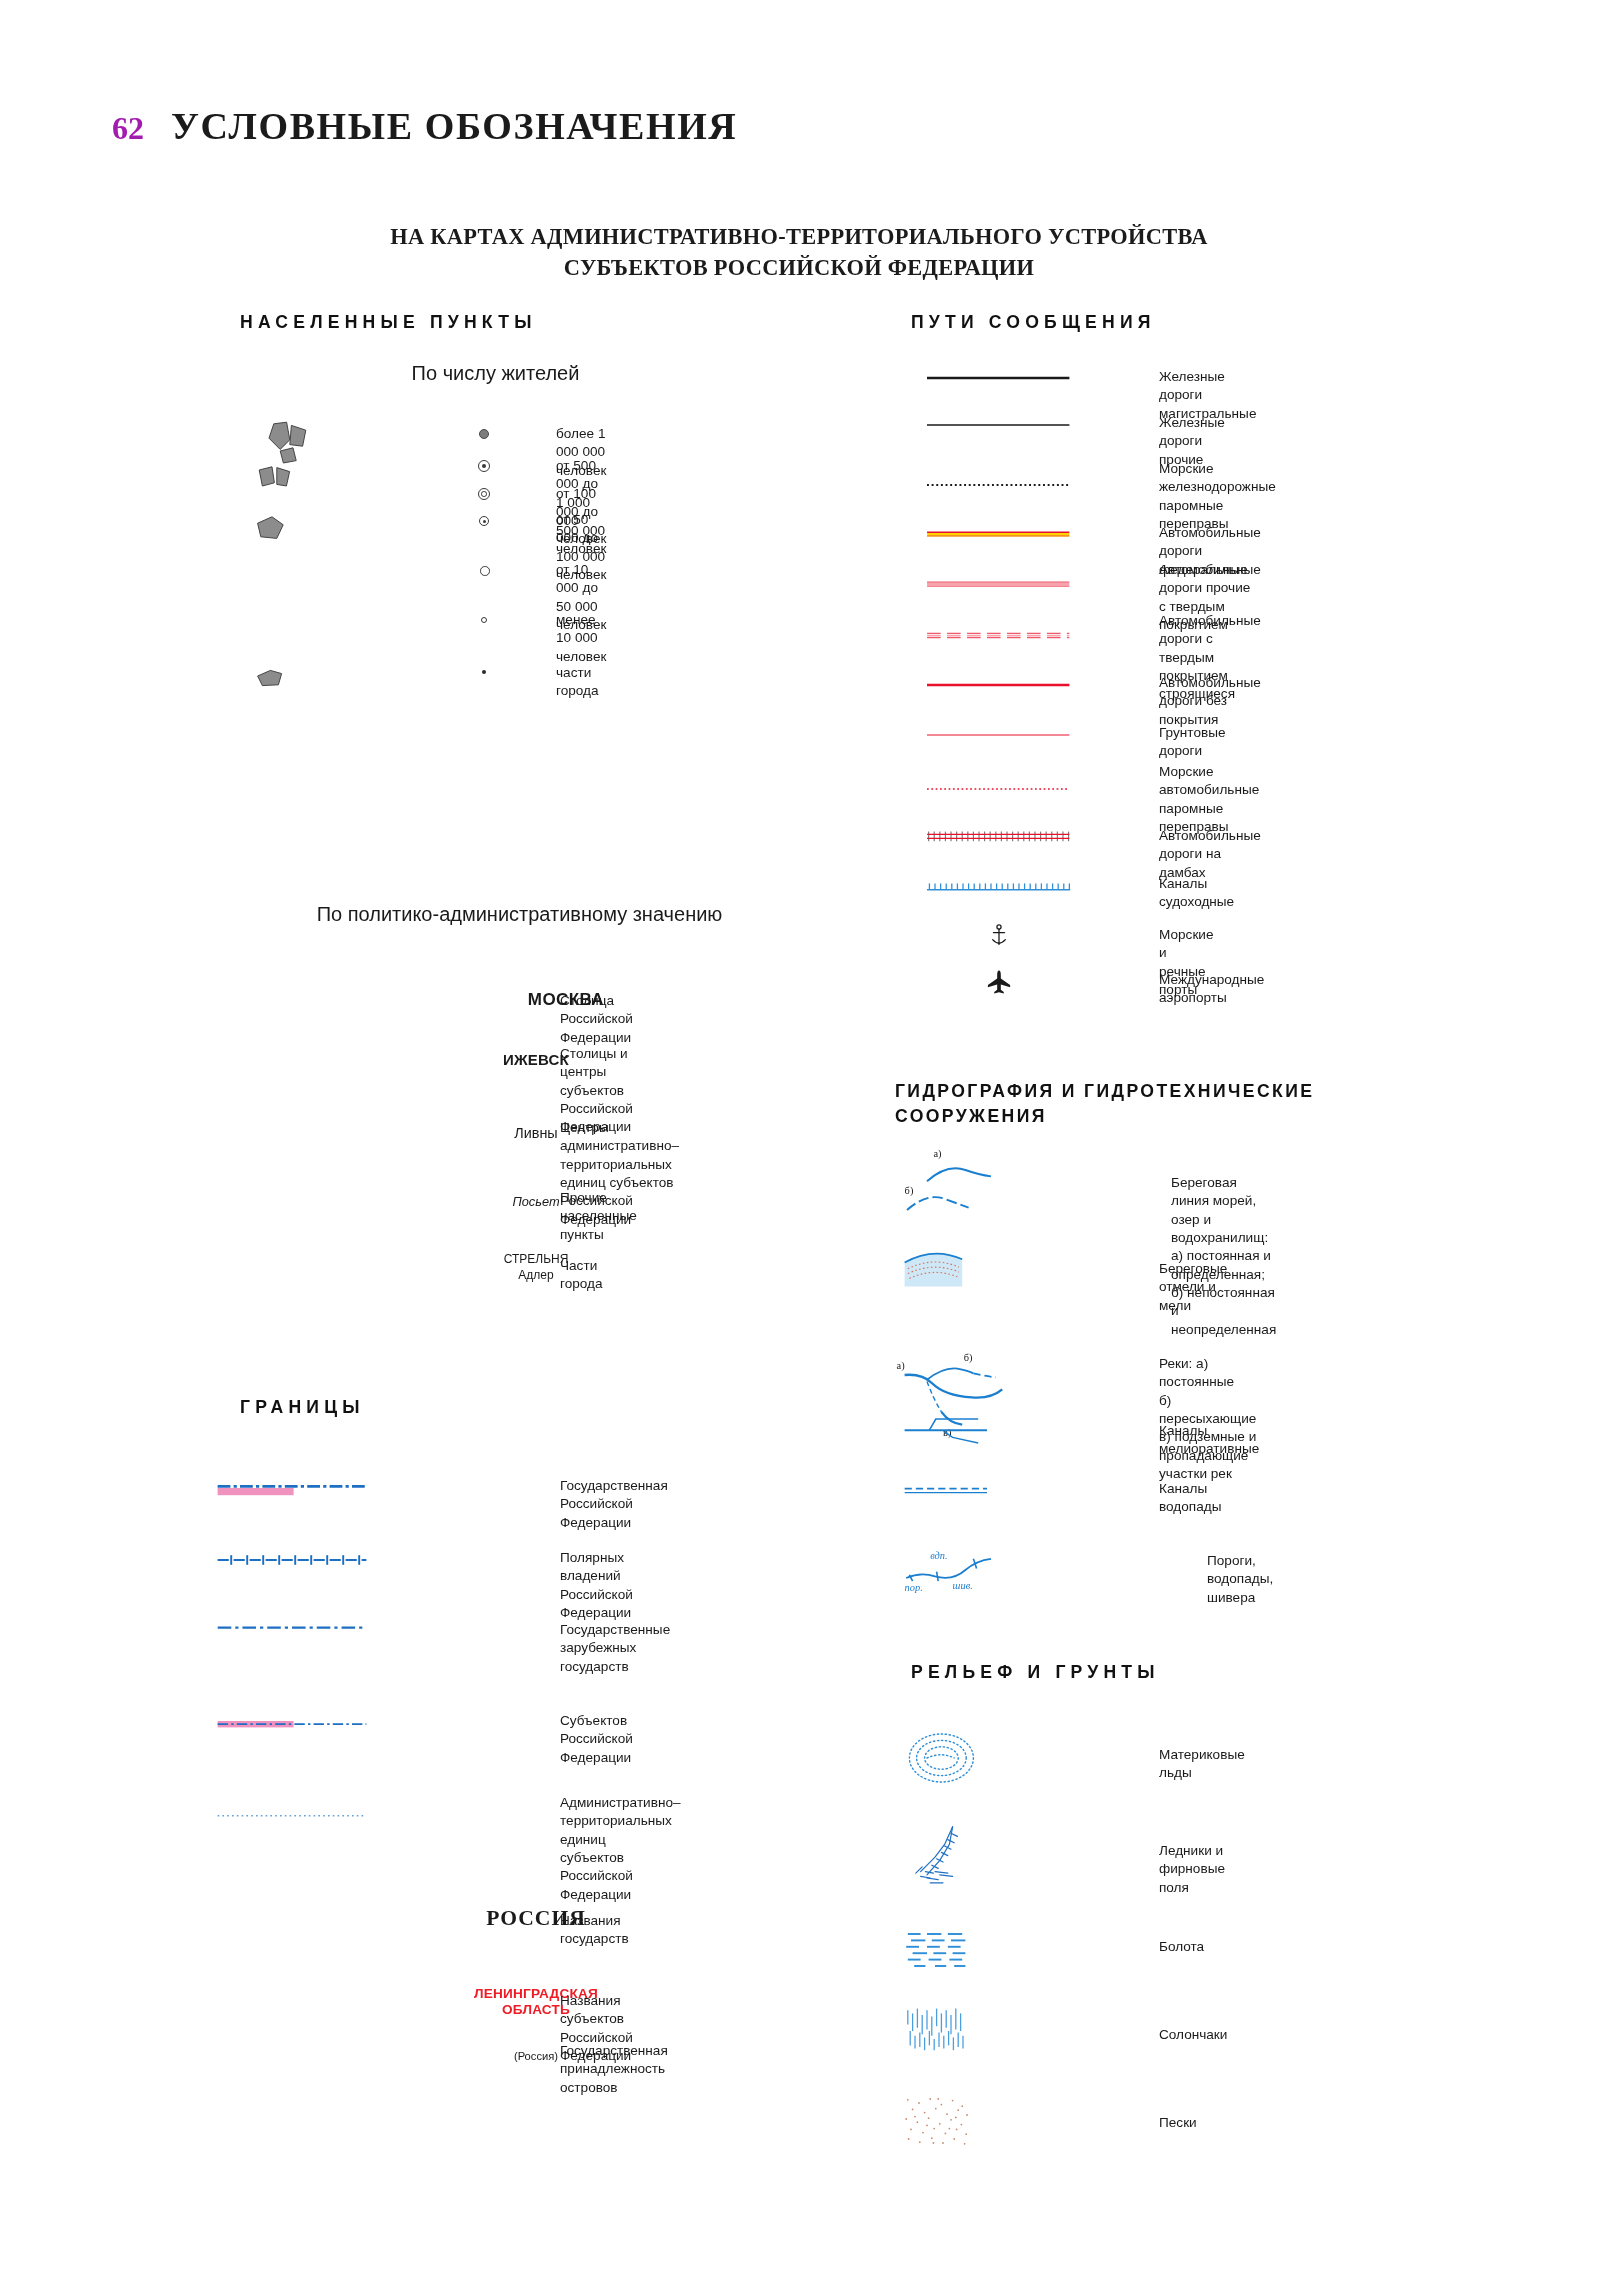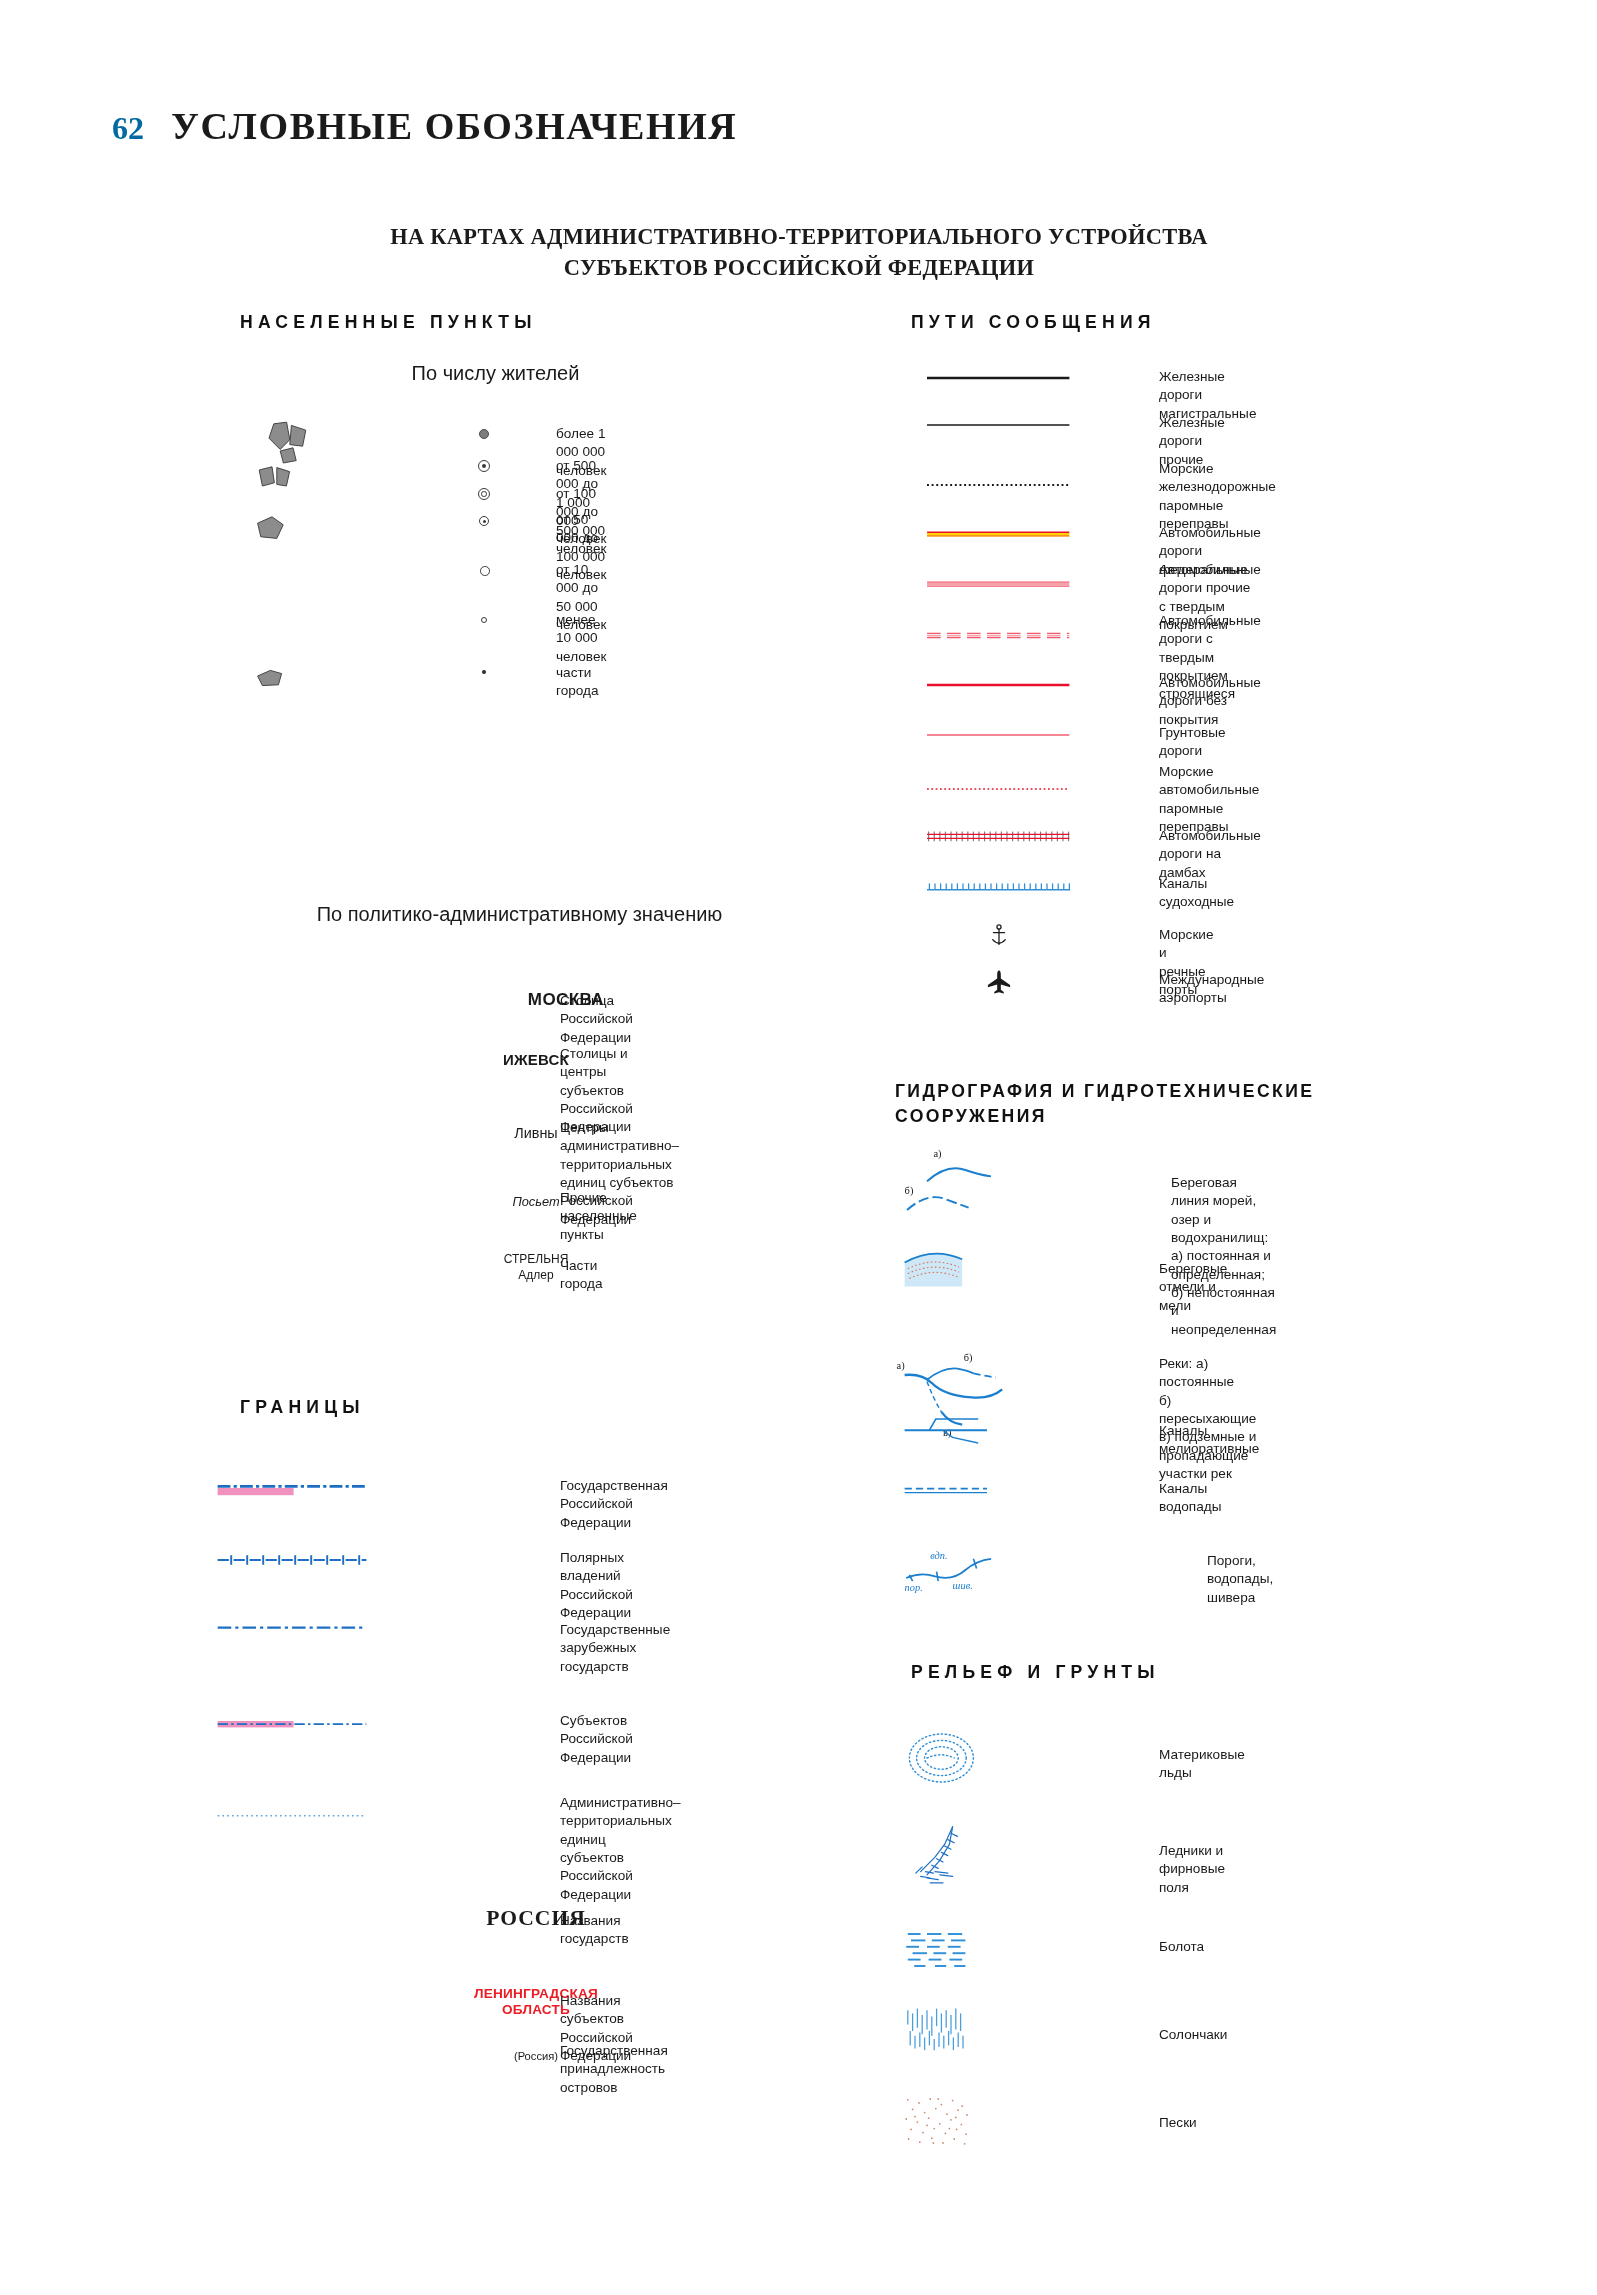--- a/index.html
+++ b/index.html
@@ -5,21 +5,21 @@
   html,body{margin:0;padding:0;}
   body{
     width:1598px;height:2295px;background:#ffffff;
     font-family:"Liberation Sans",sans-serif;color:#1a1a1a;
     position:relative;overflow:hidden;
   }
   .page{position:absolute;inset:0;}
 
   
   .page-head{position:absolute;left:112px;top:104px;display:flex;align-items:baseline;gap:27px;}
-  .page-num{font-family:"Liberation Serif",serif;font-weight:bold;font-size:32px;letter-spacing:0px;color:#0369a1;}
+  .page-num{font-family:"Liberation Serif",serif;font-weight:bold;font-size:32px;letter-spacing:0px;color:#a21caf;}
   .page-title{font-family:"Liberation Serif",serif;font-weight:bold;font-size:38px;letter-spacing:1.6px;color:#1b1b1b;}
 
   .doc-title{position:absolute;left:0;right:0;top:222px;text-align:center;
     font-family:"Liberation Serif",serif;font-weight:bold;font-size:22.4px;line-height:1.38;
     letter-spacing:0.3px;color:#1b1b1b;}
 
   
   .col-left{position:absolute;left:240px;top:312px;width:607px;}
   .col-right{position:absolute;left:911px;top:312px;width:631px;}
 

